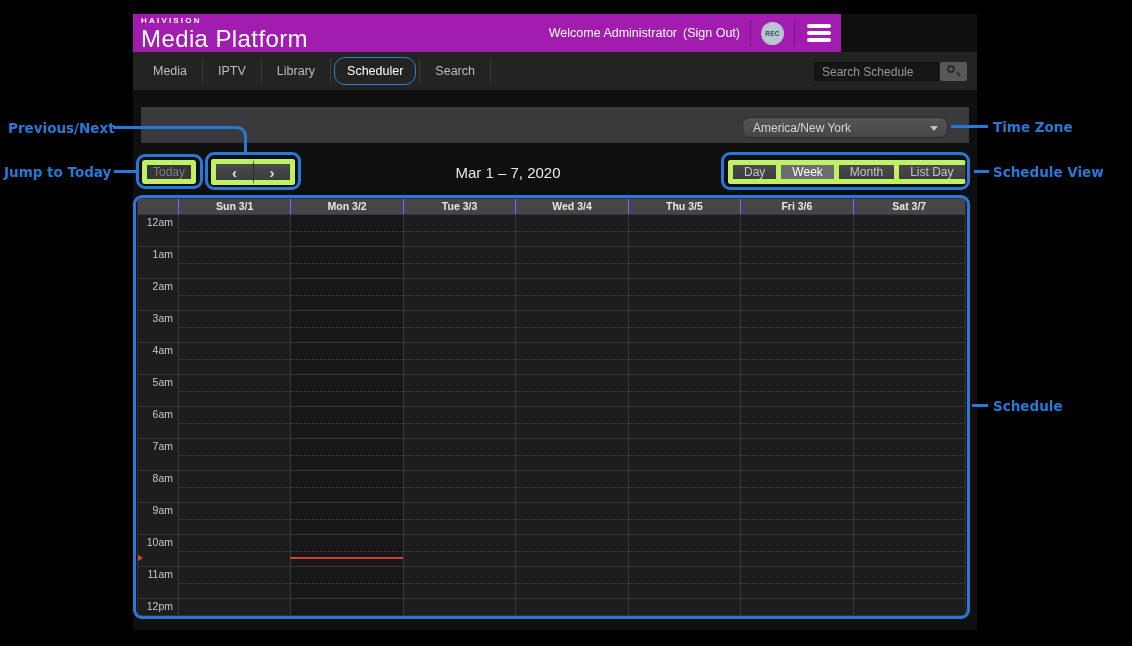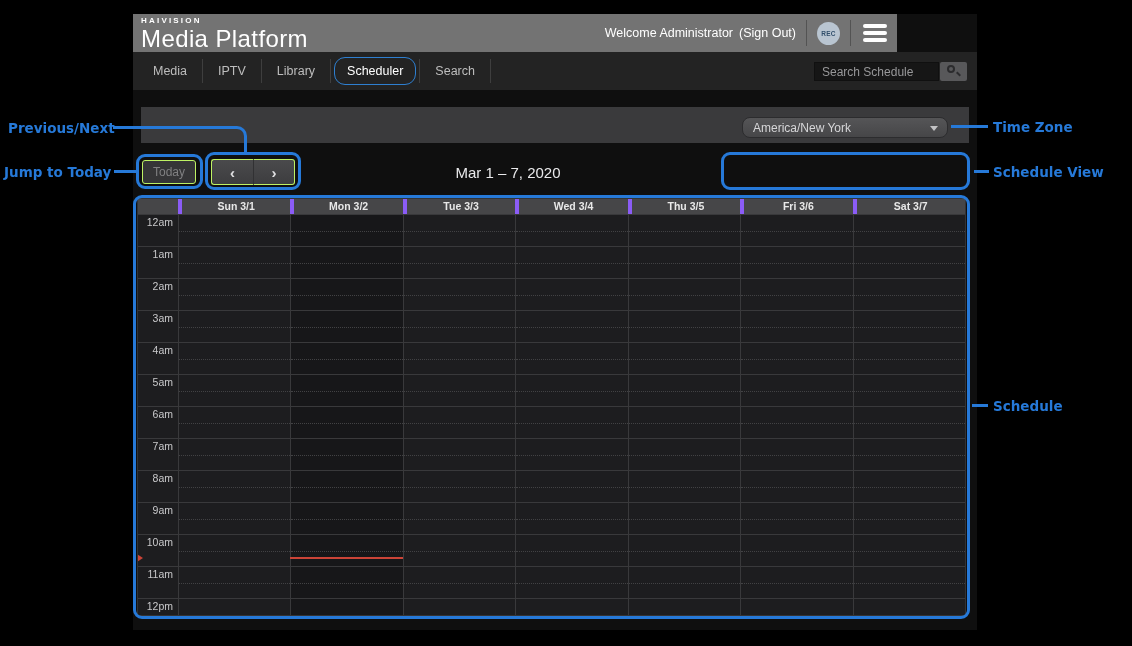--- a/index.html
+++ b/index.html
@@ -5,22 +5,22 @@
   * { margin:0; padding:0; box-sizing:border-box; }
   html,body { width:1132px; height:646px; background:#000; overflow:hidden;
               font-family:"Liberation Sans", sans-serif; }
   #canvas { position:relative; width:1132px; height:646px; background:#000; }
 
   
   .window { position:absolute; left:133px; top:14px; width:844px; height:616px;
             background:#0f0f0f; }
 
   
-  .appbar { position:absolute; left:0; top:0; width:764px; height:38px;
-            background:#737373; display:flex; align-items:center; }
+  .appbar { position:absolute; left:0; top:0; width:708px; height:38px;
+            background:#a21caf; display:flex; align-items:center; }
   .brand { position:absolute; left:8px; top:3px; color:#fff; line-height:1; }
   .brand .small { font-size:8px; font-weight:bold; letter-spacing:2.2px; display:block; margin-bottom:2px; }
   .brand .large { font-size:24px; font-weight:400; letter-spacing:0.4px; }
   .appbar-right { position:absolute; right:10px; top:0; height:38px; display:flex; align-items:center; }
   .welcome { color:#fff; font-size:12.5px; font-weight:normal; white-space:nowrap; }
   .welcome .signout { margin-left:6px; }
   .vdivider { width:1px; height:26px; background:rgba(0,0,0,0.28); margin:0 10px; }
   .rec-badge { width:23px; height:23px; border-radius:50%; background:#b9c5d1;
                color:#32506c; font-size:6.5px; font-weight:bold; display:flex;
                align-items:center; justify-content:center; letter-spacing:0.3px; }
@@ -50,21 +50,21 @@
   .tzbar { position:absolute; left:8px; top:93px; width:828px; height:36px; background:#3a3a3c; }
   .tz-select { position:absolute; right:21px; top:10px; width:206px; height:21px;
                background:linear-gradient(#555557,#464648); border:1px solid #2c2c2e;
                border-radius:8px; color:#d6d6d8; font-size:12px; display:flex;
                align-items:center; padding:0 10px; cursor:pointer; }
   .caret { position:absolute; right:9px; top:8px; width:0; height:0;
            border-left:4px solid transparent; border-right:4px solid transparent;
            border-top:5px solid #c2c2c4; }
 
   
-  .btn { background:linear-gradient(#4a4a4c,#3d3d3f); border:1px solid #bef264;
+  .btn { background:linear-gradient(#4a4a4c,#3d3d3f); border:5px solid #bef264;
          color:#c6c6c8; font-size:12px; cursor:pointer;
          display:flex; align-items:center; justify-content:center; }
   .today-btn { position:absolute; left:9px; top:146px; width:54px; height:24px;
                background:#353537; color:#808082; border-radius:3px; }
   .navgroup { position:absolute; left:78px; top:145px; height:26px; display:flex; }
   .navgroup .btn { width:42px; height:26px; font-size:15px; font-weight:bold; color:#e0e0e2; }
   .navgroup .btn:first-child { border-radius:3px 0 0 3px; border-right:none; }
   .navgroup .btn:last-child { border-radius:0 3px 3px 0; border-left:1px solid #313133; }
   .cal-title { position:absolute; left:375px; top:150px; transform:translateX(-50%);
                color:#e9e9eb; font-size:15px; white-space:nowrap; }
@@ -72,21 +72,21 @@
   .viewgroup .btn { height:24px; padding:0 11px; border-right:none; }
   .viewgroup .btn:first-child { border-radius:3px 0 0 3px; }
   .viewgroup .btn:last-child { border-radius:0 3px 3px 0; border-right:1px solid #242426; }
   .viewgroup .btn.active { background:#6d6d6f; color:#ffffff; }
 
   
   .calendar { position:absolute; left:4px; top:184px; width:829px; height:418px;
               border:1px solid #333335; background:#1d1d1f; overflow:hidden; }
   .cal-head { display:grid; grid-template-columns:40px repeat(7,1fr); height:15px;
               background:#464648; }
-  .cal-head .hcell { border-left:4px solid #8b5cf6; color:#e8e8e8; font-size:10.5px;
+  .cal-head .hcell { border-left:1px solid #8b5cf6; color:#e8e8e8; font-size:10.5px;
                      font-weight:bold; text-align:center; line-height:15px; overflow:hidden; }
   .cal-head .hcell:first-child { border-left:none; }
   .cal-body { position:relative; display:grid; grid-template-columns:40px repeat(7,1fr);
               height:403px; overflow:hidden; }
   .col { border-left:1px solid #39393b; }
   .col:first-child { border-left:none; }
   .col.today { background:#171719; }
   .hour { height:32px; border-top:1px solid #39393b; position:relative; }
   .hour .half { position:absolute; left:0; right:0; top:16px; border-top:1px dotted #424244; }
   .time-label { height:16px; line-height:15px; text-align:right; padding-right:5px;
@@ -176,20 +176,26 @@
     <button class="btn today-btn">Today</button>
     <div class="navgroup">
       <button class="btn">
           <span>‹</span>
         </button>
       <button class="btn">
           <span>›</span>
         </button>
     </div>
     <div class="cal-title">Mar 1 – 7, 2020</div>
+    <div class="viewgroup" id="view-group">
+        <button class="btn">Day</button>
+        <button class="btn active">Week</button>
+        <button class="btn">Month</button>
+        <button class="btn">List Day</button>
+      </div>
 
     <div class="calendar">
       <div class="cal-head" id="cal-head">
           <div class="hcell"></div>
           <div class="hcell">Sun 3/1</div>
           <div class="hcell">Mon 3/2</div>
           <div class="hcell">Tue 3/3</div>
           <div class="hcell">Wed 3/4</div>
           <div class="hcell">Thu 3/5</div>
           <div class="hcell">Fri 3/6</div>

